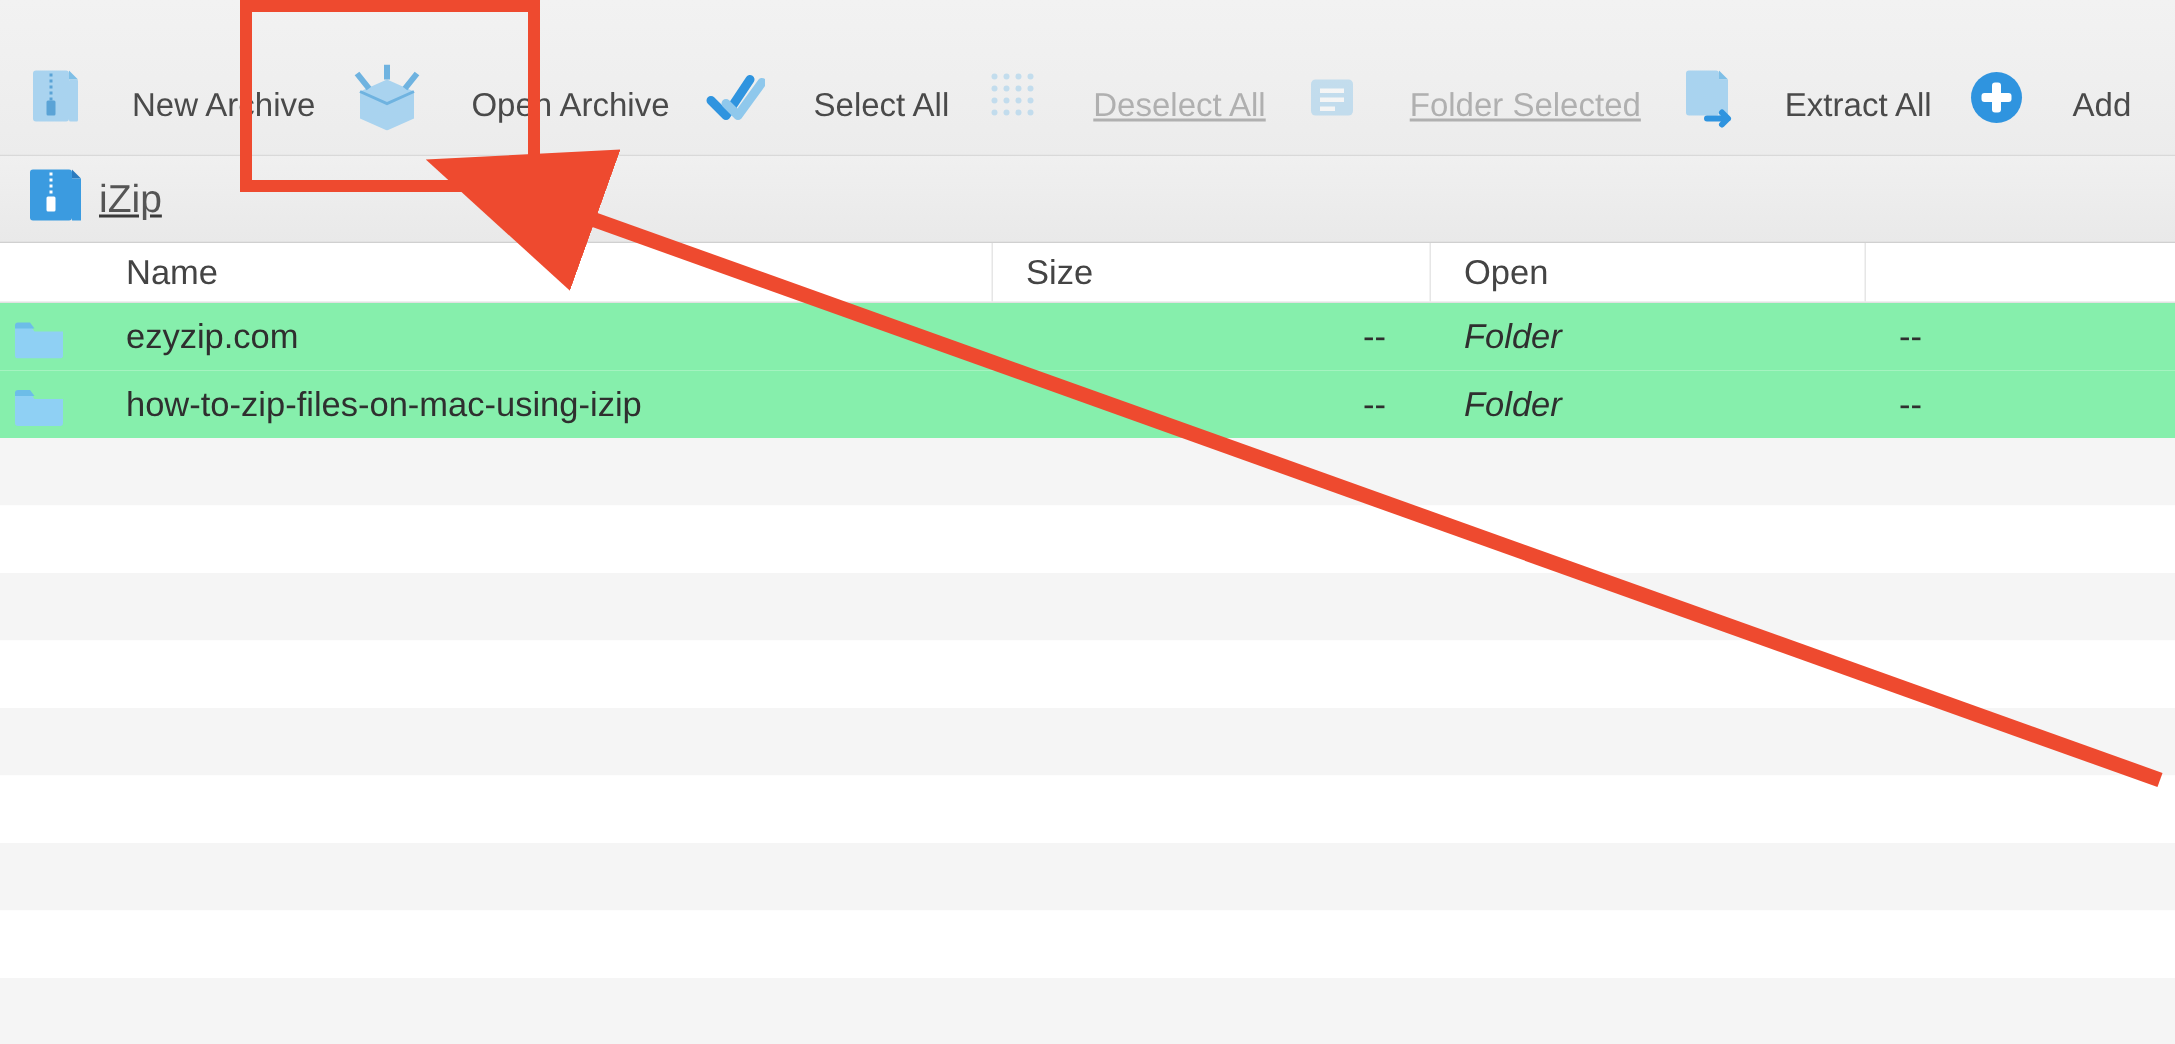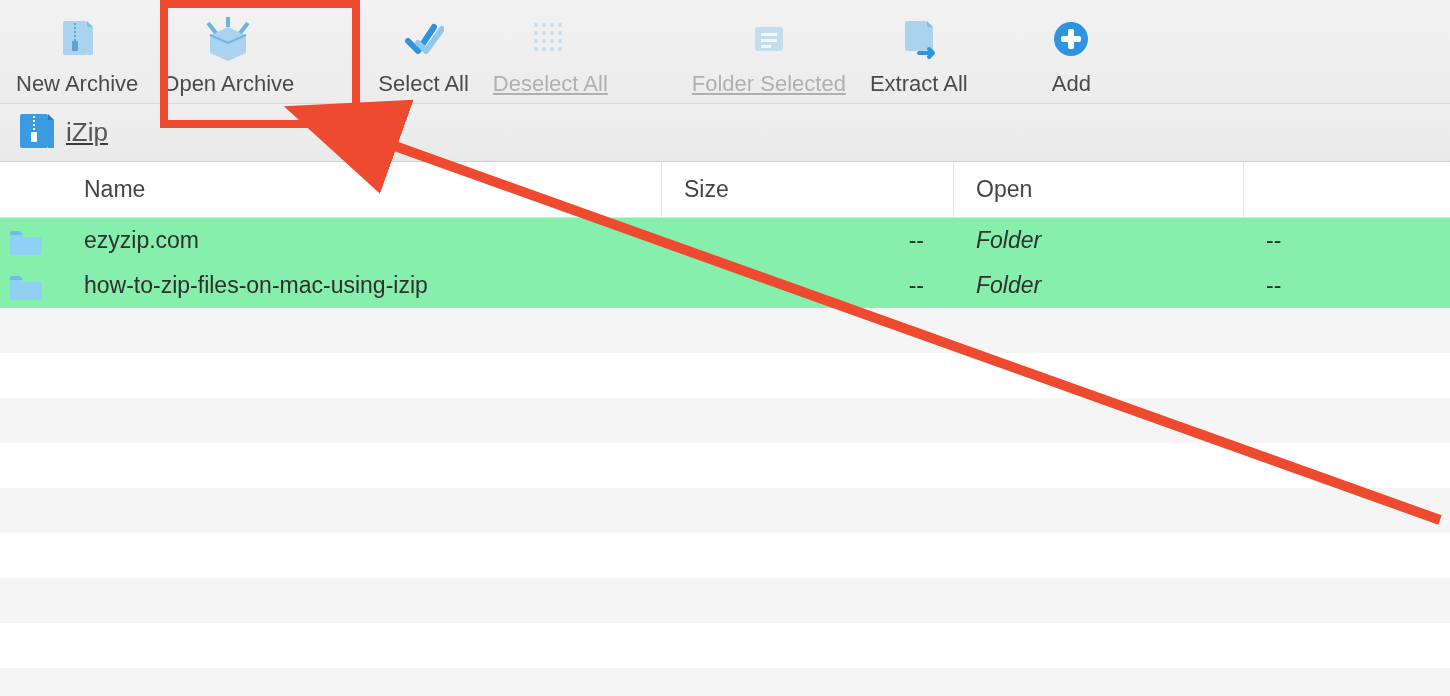--- a/index.html
+++ b/index.html
@@ -8,26 +8,27 @@
     display: flex;
     align-items: flex-end;
     height: 104px;
     background: linear-gradient(#f2f2f2, #ececec);
     border-bottom: 1px solid #d9d9d9;
     padding: 8px 16px 6px 16px;
     position: relative;
   }
   .tb-btn {
     display: flex;
-    flex-direction: column;
+    flex-direction: row;
     align-items: center;
     justify-content: flex-end;
     margin-right: 24px;
     cursor: default;
     user-select: none;
+    gap: 32px;
   }
   .tb-btn .icon { height: 44px; display:flex; align-items:center; justify-content:center; margin-bottom: 10px; }
   .tb-btn .lbl { font-size: 22px; color: #4a4a4a; white-space: nowrap; }
   .tb-btn.disabled .lbl { color: #b0b0b0; text-decoration: underline; }
   .tb-btn.disabled svg { opacity: 0.45; }
   .tb-group-gap { width: 60px; }
   .highlight-rect {
     position: absolute;
     border: 8px solid #ee4a2f;
     left: 160px; top: 0px; width: 200px; height: 128px;
@@ -44,21 +45,21 @@
     background: linear-gradient(#f0f0f0, #e9e9e9);
     border-bottom: 1px solid #d0d0d0;
     display: flex;
     align-items: center;
     padding-left: 18px;
     text-decoration: underline;
   }
   .subbar .app-lbl { font-size: 26px; color: #555; margin-left: 10px; }
 
   .columns-header {
-    height: 56px;
+    height: 40px;
     display: flex;
     align-items: center;
     font-size: 23px;
     color: #444;
     border-bottom: 1px solid #e2e2e2;
     background: #ffffff;
   }
   .col { display:flex; align-items:center; height:100%; }
   .col-icon { width: 72px; }
   .col-name { flex: 0 0 590px; padding-left: 12px; border-right: 1px solid #e6e6e6; }

